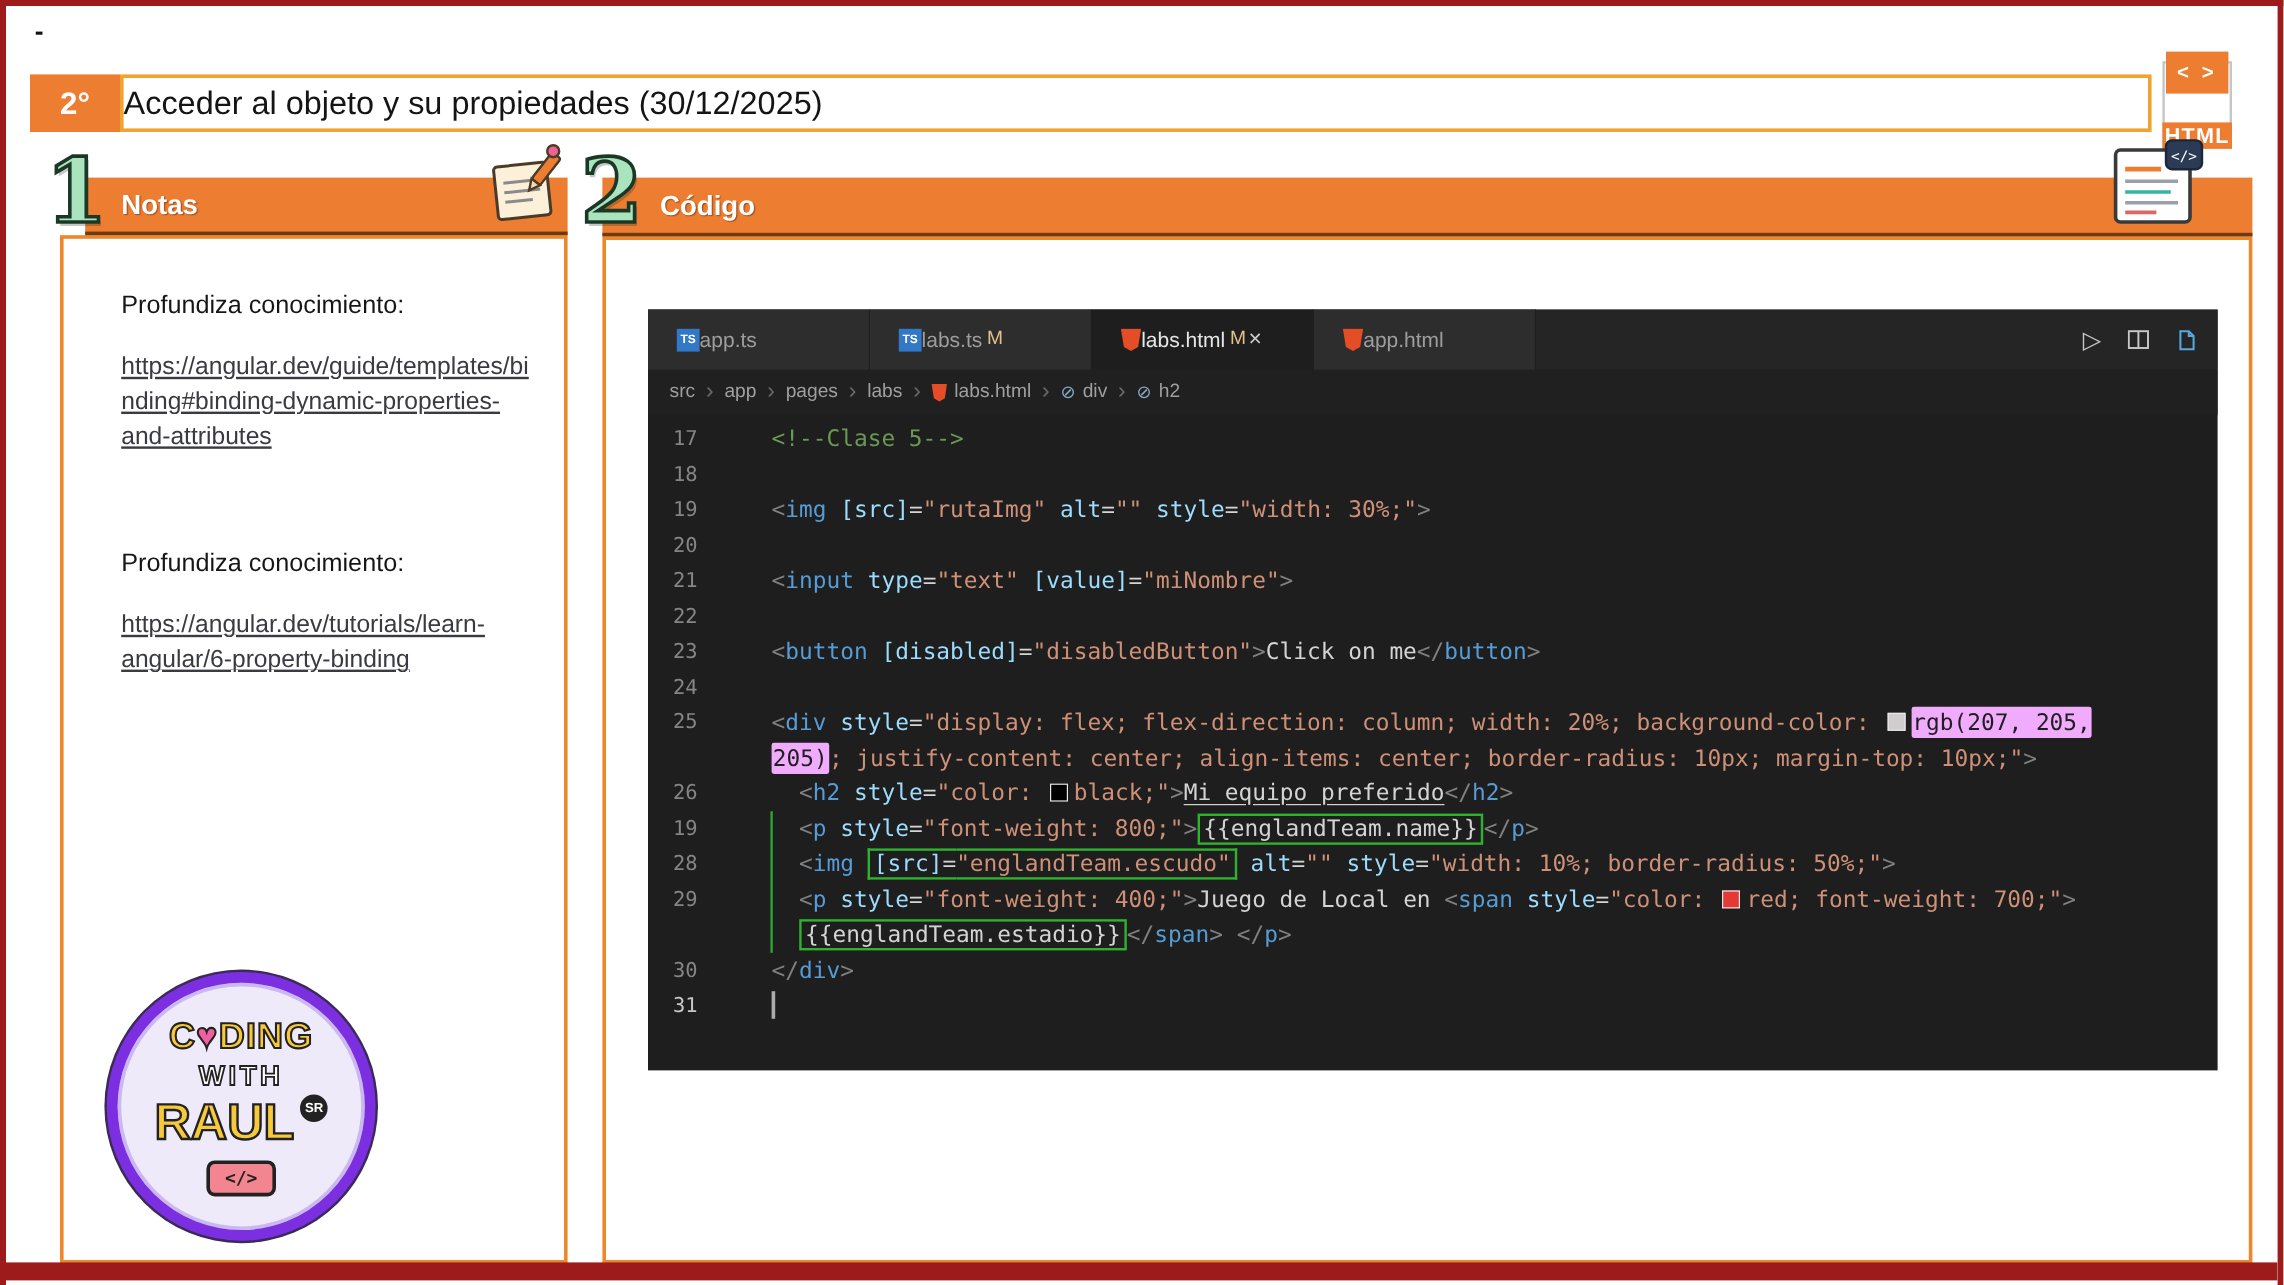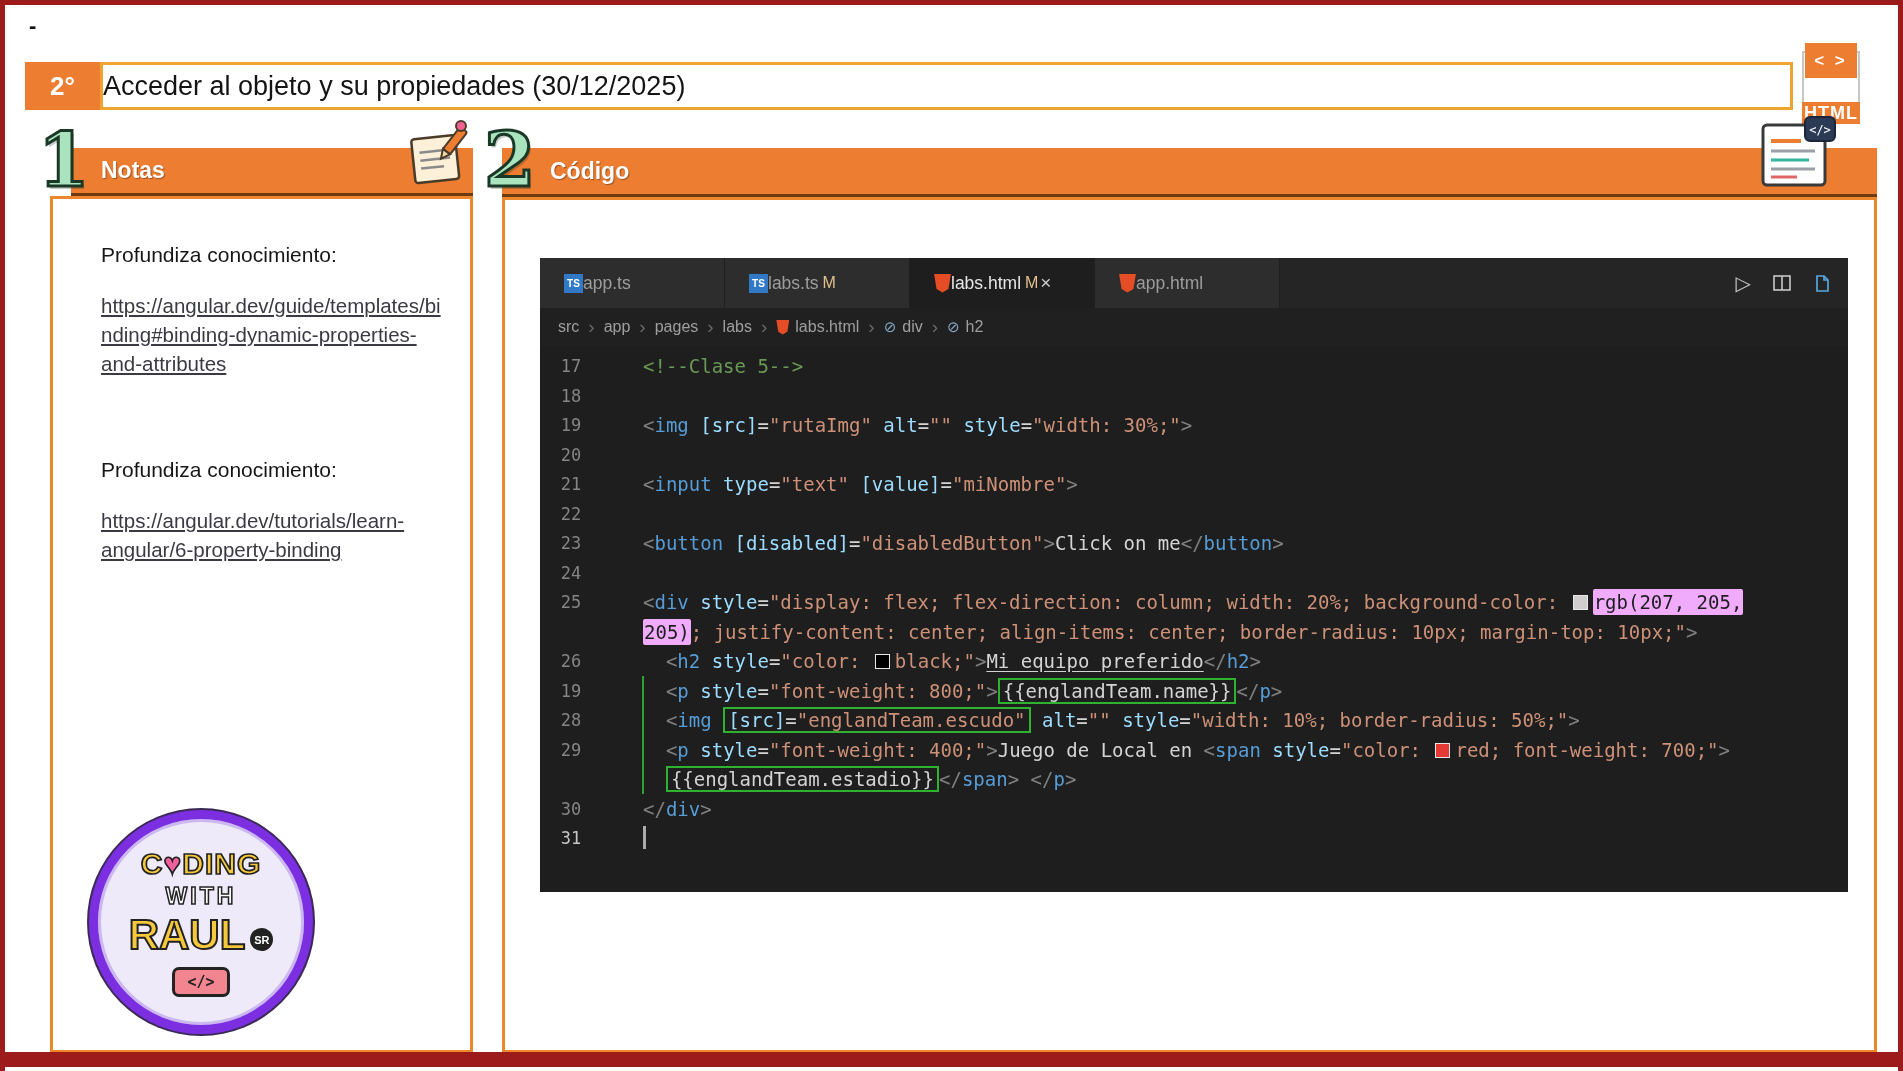--- a/index.html
+++ b/index.html
@@ -49,21 +49,21 @@
 
 
 .logo{position:absolute;left:36px;bottom:16px;width:224px;height:224px;border-radius:50%;border:9px solid #7B2FE0;
   background:#EFEAF9;box-shadow:0 0 0 2px #3A2A55, inset 0 0 0 3px #CBB8F0;display:flex;flex-direction:column;
   align-items:center;justify-content:center}
 .logo .l1{font-size:30px;font-weight:800;color:#F6C83C;-webkit-text-stroke:1.7px #222;letter-spacing:1px}
 .logo .l1 .heart{color:#F0609E;-webkit-text-stroke:1.7px #222}
 .logo .l2{font-size:23px;font-weight:800;color:#fff;-webkit-text-stroke:1.5px #222;letter-spacing:3px;margin-top:2px}
 .logo .l3{font-size:42px;font-weight:800;color:#F6C83C;-webkit-text-stroke:2px #222;display:flex;align-items:flex-end;gap:5px;margin-top:1px}
 .logo .sr{font-size:11px;font-weight:700;background:#222;color:#fff;border-radius:50%;width:23px;height:23px;
-  display:flex;align-items:center;justify-content:center;-webkit-text-stroke:0;margin-bottom:8px}
+  display:flex;align-items:center;justify-content:center;-webkit-text-stroke:0;margin-bottom:24px}
 .logo .l4{margin-top:8px;background:#F2858F;border:3px solid #222;border-radius:7px;padding:3px 12px;
   font-family:"DejaVu Sans Mono",monospace;font-size:15px;font-weight:800;color:#222}
 
 
 .vscode{position:absolute;left:535px;top:253px;width:1308px;height:634px;background:#1E1E1E;z-index:3}
 .tabbar{height:50px;background:#252526;display:flex;position:relative}
 .tab{min-width:185px;height:50px;display:flex;align-items:center;padding:0 24px;background:#2D2D2D;
   color:#9D9D9D;font-size:17.5px;border-right:1px solid #1F1F1F;cursor:pointer}
 .tab.active{background:#1E1E1E;color:#E6E6E6}
 .ticon{flex:none;display:flex;align-items:center;justify-content:center}

